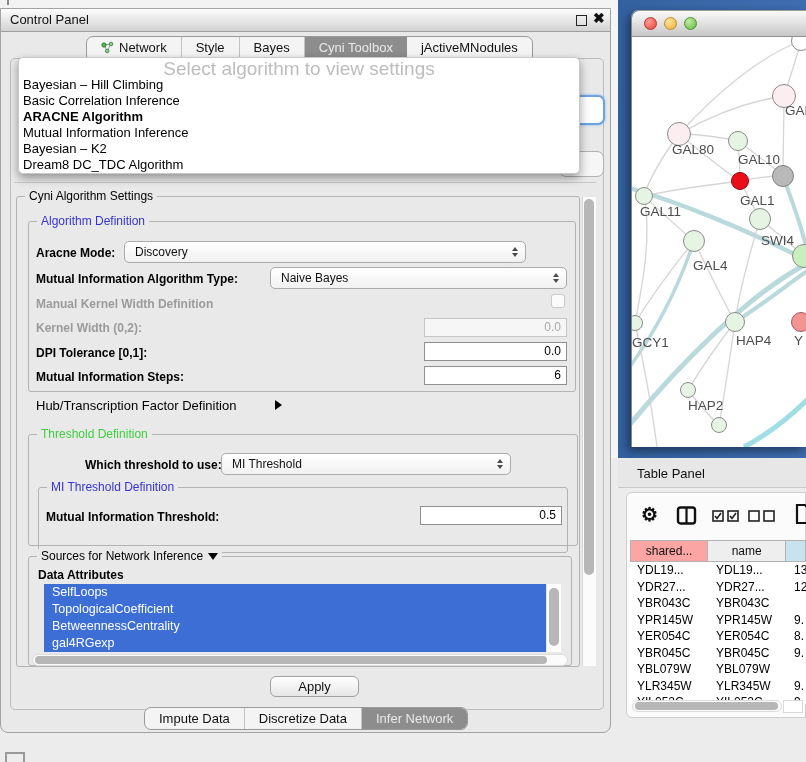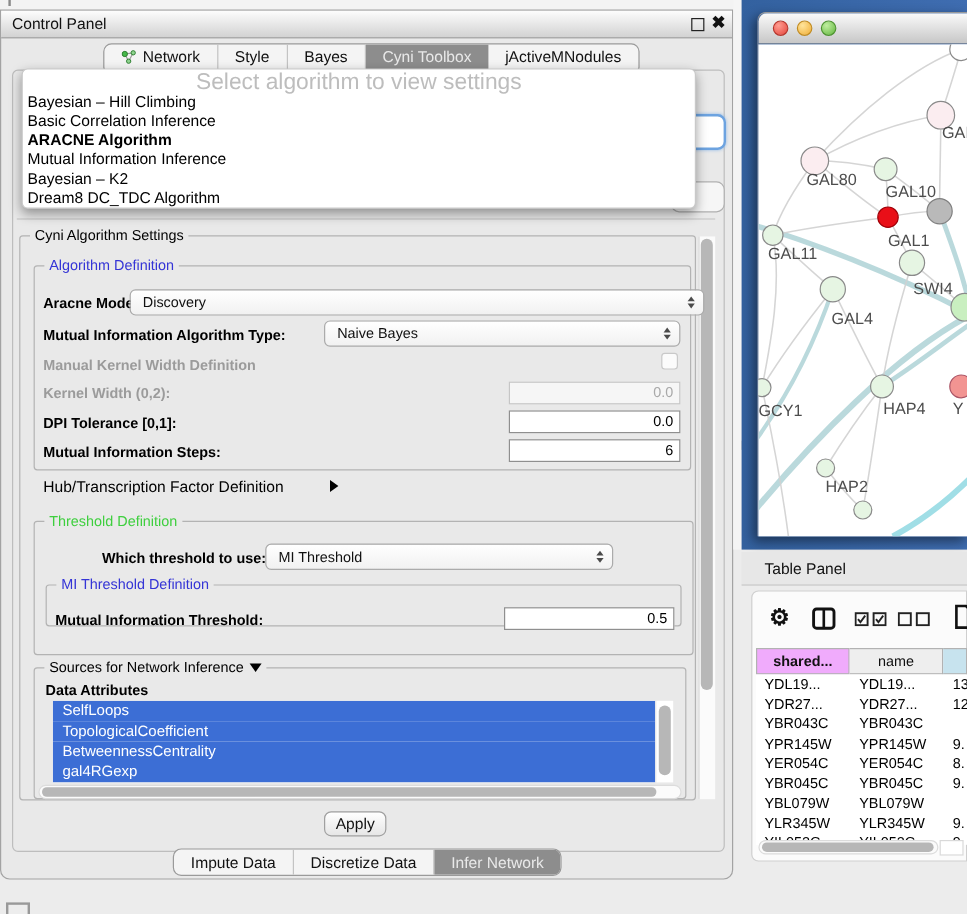--- a/index.html
+++ b/index.html
@@ -62,21 +62,21 @@
   .field{position:absolute;background:#fff;border:1px solid #8f8f8f;font-size:12px;color:#000;
          text-align:right;padding:0 5px;box-sizing:border-box;line-height:17px;}
   .field.disabled{background:#f6f6f6;color:#a9a9a9;border-color:#c6c6c6;}
   .checkbox{position:absolute;width:14px;height:14px;border:1.5px solid #c9c9c9;border-radius:3px;
             background:#fbfbfb;box-sizing:border-box;}
   .attr-item{height:17px;line-height:17px;padding-left:8px;font-size:12.5px;color:#fff;
              background:#3c6ed5;white-space:nowrap;}
   .sb-track-v{position:absolute;background:#fbfbfb;border-left:1px solid #d7d7d7;box-sizing:border-box;}
   .sb-track-h{position:absolute;background:#fbfbfb;border:1px solid #dcdcdc;border-radius:6px;box-sizing:border-box;}
   .sb-thumb{position:absolute;background:#b7b7b7;border-radius:5px;}
-  .apply-btn{left:270px;top:676px;width:52px;height:21px;border:1px solid #a0a0a0;border-radius:6px;
+  .apply-btn{left:270px;top:676px;width:89px;height:21px;border:1px solid #a0a0a0;border-radius:6px;
              background:linear-gradient(#fff,#e6e6e6);font-size:13px;color:#111;text-align:center;
              line-height:20px;box-sizing:border-box;}
   
   .gap-strip{left:611px;top:0;width:7px;height:458px;background:#f5f5f5;}
   .top-strip{left:0;top:0;width:611px;height:8px;background:#f3f3f3;}
   .notch{left:7px;top:0;width:2px;height:5px;background:#8a8a8a;}
   .splitter-arrow{left:613px;top:367px;width:0;height:0;border-top:4px solid transparent;
                   border-bottom:4px solid transparent;border-right:5px solid #8c8c8c;}
   .blue-frame{left:618px;top:0;width:188px;height:458px;background:linear-gradient(90deg,#33619f,#3f6db1);}
   .net-window{left:631px;top:10px;width:175px;height:436px;box-shadow:-3px 4px 10px rgba(0,0,0,.45);
@@ -157,21 +157,21 @@
     <span class="glabel">Cyni Algorithm Settings</span>
   </div>
 
   <div class="sb-track-v" style="left:582px;top:197px;width:14px;height:469px;"></div>
   <div class="sb-thumb" style="left:584px;top:199px;width:10px;height:376px;"></div>
 
   <div class="group" style="left:28px;top:221px;width:548px;height:171px;">
     <span class="glabel blue">Algorithm Definition</span>
   </div>
   <span class="lbl" style="left:36px;top:246px;">Aracne Mode:</span>
-  <div class="combo" style="left:108px;top:241px;width:479px;">
+  <div class="combo" style="left:124px;top:241px;width:402px;">
     <span>Discovery</span>
     <span class="stepper">
         <i class="tri-up"></i>
         <i class="tri-down"></i>
       </span>
   </div>
   <span class="lbl" style="left:36px;top:272px;">Mutual Information Algorithm Type:</span>
   <div class="combo" style="left:270px;top:267px;width:297px;">
     <span>Naive Bayes</span>
     <span class="stepper">
@@ -195,21 +195,21 @@
     <span class="glabel green">Threshold Definition</span>
   </div>
   <span class="lbl" style="left:85px;top:458px;">Which threshold to use:</span>
   <div class="combo" style="left:221px;top:453px;width:290px;">
     <span>MI Threshold</span>
     <span class="stepper">
         <i class="tri-up"></i>
         <i class="tri-down"></i>
       </span>
   </div>
-  <div class="group" style="left:38px;top:487px;width:530px;height:35px;">
+  <div class="group" style="left:38px;top:487px;width:530px;height:66px;">
     <span class="glabel blue">MI Threshold Definition</span>
   </div>
   <span class="lbl" style="left:46px;top:510px;">Mutual Information Threshold:</span>
   <div class="field" style="left:420px;top:506px;width:142px;height:19px;">0.5</div>
 
   <div class="group" style="left:28px;top:556px;width:544px;height:110px;">
     <span class="glabel">
       <span>Sources for Network Inference</span>
       <i class="tri-dn-b"></i>
     </span>
@@ -349,21 +349,21 @@
         <rect x="16" y="1" width="10" height="10" fill="none" stroke="#222" stroke-width="1.6"></rect>
       </svg>
   </div>
   <div class="abs" style="left:795px;top:503px;">
     <svg width="16" height="22" viewBox="0 0 16 22">
         <path d="M2 2 h8 l4 4 v14 h-12 z" fill="none" stroke="#111" stroke-width="2.2"></path>
       </svg>
   </div>
 
   <div class="abs th-row" id="table-header">
-      <div class="th-cell" style="width: 79px; background: #f0abfc; font-weight: bold;">shared...</div>
+      <div class="th-cell" style="width: 79px; background: #fca5a5;">shared...</div>
       <div class="th-cell" style="width: 79px; background: rgb(238, 238, 238);">name</div>
       <div class="th-cell" style="width: 20px; background: rgb(199, 227, 238);"></div>
     </div>
   <div class="abs rows-wrap" id="table-rows">
       <div class="t-row">
         <span style="left: 7px;">YDL19...</span>
         <span style="left: 86px;">YDL19...</span>
         <span style="left: 164px;">13</span>
       </div>
       <div class="t-row">

